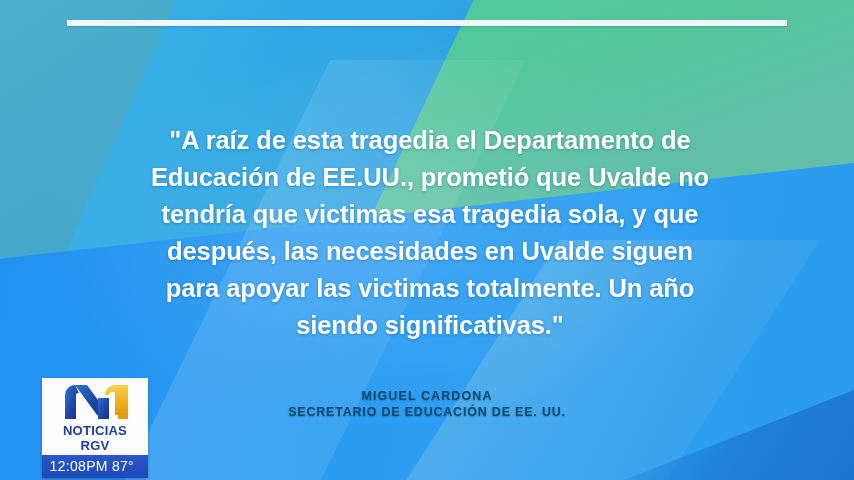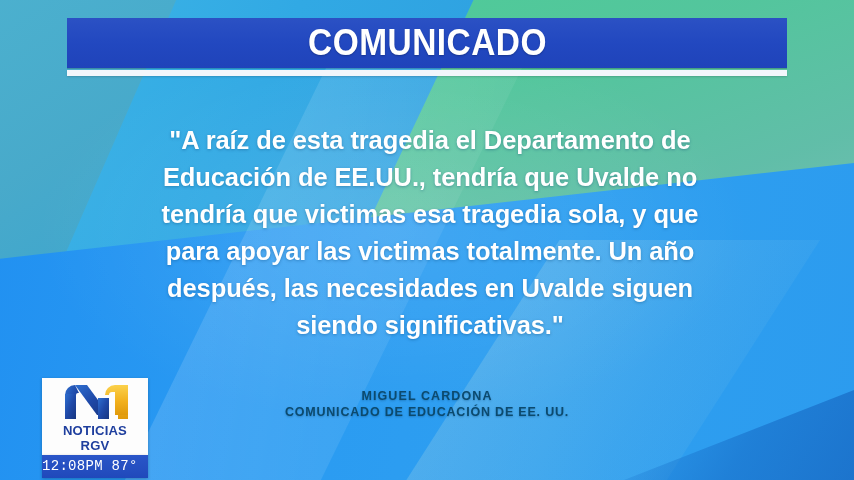--- a/index.html
+++ b/index.html
@@ -189,24 +189,23 @@
     color: #1f3f9e;
     font-size: 13.5px;
     font-weight: bold;
     letter-spacing: 0.2px;
     line-height: 15px;
     transform: scaleX(0.97);
     margin-top: 1px;
   }
   .bug-strip {
     background: linear-gradient(180deg, #2a56c8 0%, #2049bb 100%);
-    text-align: left;
-    padding: 2px 0 3px 0;
+    text-align: right;
+    padding: 2px 14px 3px 0;
     box-shadow: 0 1px 3px rgba(0,0,0,0.25);
-    font-family: Liberation Mono, monospace;
   }
   .bug-strip span {
     color: #ffffff;
     font-size: 14px;
     font-weight: normal;
     letter-spacing: 0.3px;
     line-height: 15px;
   }
 </style>
 </head>
@@ -217,38 +216,35 @@
   <div class="bg-base"></div>
   <div class="bg-tealleft"></div>
   <div class="bg-green"></div>
   <div class="bg-blue-sweep"></div>
   <div class="bg-streak"></div>
   <div class="bg-streak2"></div>
   <div class="bg-corner"></div>
   <div class="bg-vignette"></div>
 
   <div class="banner-wrap">
-    <div class="banner">
-      <div class="banner-title">COMUNICADO</div>
-    </div>
     <div class="banner-rule"></div>
   </div>
 
   <div class="quote">
     <span class="quote-line">"A raíz de esta tragedia el Departamento de</span>
-    <span class="quote-line">Educación de EE.UU., tendría que Uvalde no</span>
+    <span class="quote-line">Educación de EE.UU., prometió que Uvalde no</span>
     <span class="quote-line">tendría que victimas esa tragedia sola, y que</span>
+    <span class="quote-line">después, las necesidades en Uvalde siguen</span>
     <span class="quote-line">para apoyar las victimas totalmente. Un año</span>
-    <span class="quote-line">después, las necesidades en Uvalde siguen</span>
     <span class="quote-line">siendo significativas."</span>
   </div>
 
   <div class="attrib">
     <span class="attrib-name">MIGUEL CARDONA</span>
-    <span class="attrib-role">COMUNICADO DE EDUCACIÓN DE EE. UU.</span>
+    <span class="attrib-role">SECRETARIO DE EDUCACIÓN DE EE. UU.</span>
   </div>
 
   <div class="bug">
     <div class="bug-card">
       <svg class="bug-mark" viewBox="0 0 68 40">
         <defs>
           <linearGradient id="goldg" x1="0" y1="0" x2="0" y2="1">
             <stop offset="0%" stop-color="#fbd14b"></stop>
             <stop offset="55%" stop-color="#f2b01c"></stop>
             <stop offset="100%" stop-color="#e09a0c"></stop>

